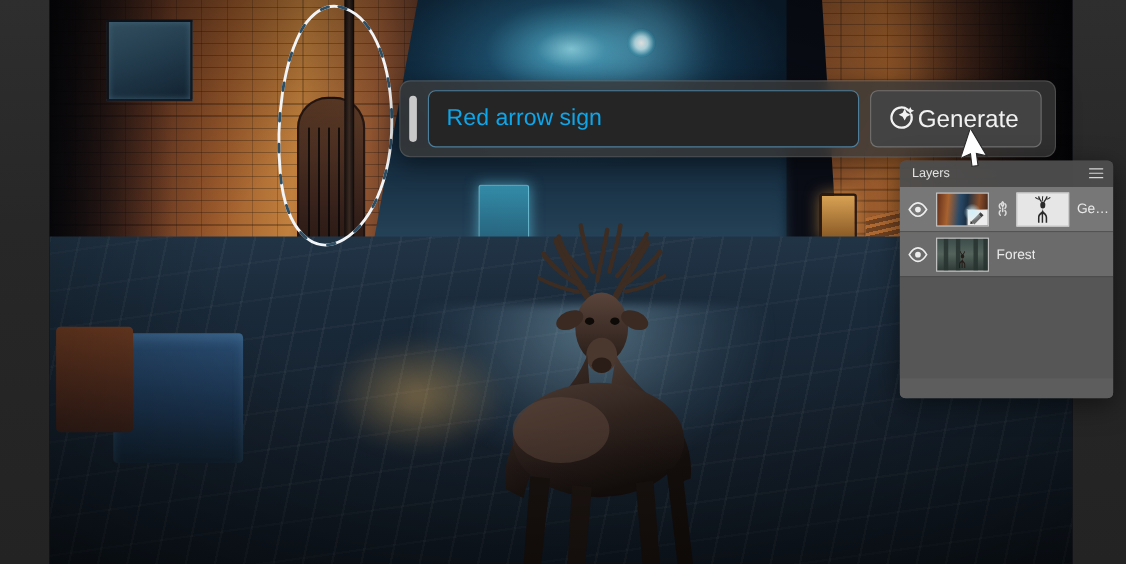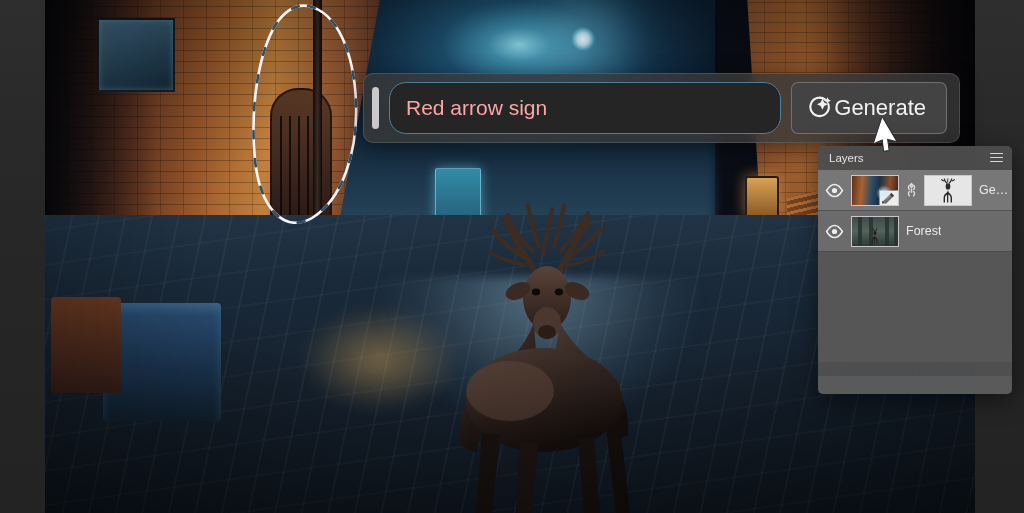--- a/index.html
+++ b/index.html
@@ -249,24 +249,24 @@
     height: 42px;
     border-radius: 4px;
     background: #c9c9c9;
     flex: 0 0 auto;
     cursor: grab;
   }
 
   .prompt-input {
     flex: 1 1 auto;
     height: 52px;
-    border-radius: 17px;
+    border-radius: 7px;
     background: #252525;
     border: 1.5px solid #4d7f9c;
-    color: #fca5a5;
+    color: #0ea5e9;
     font-family: "Liberation Sans", sans-serif;
     font-size: 21px;
     padding: 0 16px;
     outline: none;
   }
   .prompt-input::placeholder { color: #8a8a8a; }
 
   .generate-btn {
     flex: 0 0 auto;
     height: 52px;
@@ -283,21 +283,21 @@
     cursor: pointer;
   }
   .gen-icon { width: 26px; height: 26px; display: block; }
 
   
   .layers-panel {
     position: absolute;
     left: 818px;
     top: 146px;
     width: 194px;
-    height: 248px;
+    height: 216px;
     border-radius: 5px;
     overflow: hidden;
     background: rgba(84,84,84,.90);
     box-shadow: 0 6px 24px rgba(0,0,0,.5);
   }
 
   .layers-header {
     height: 24px;
     display: flex;
     align-items: center;

